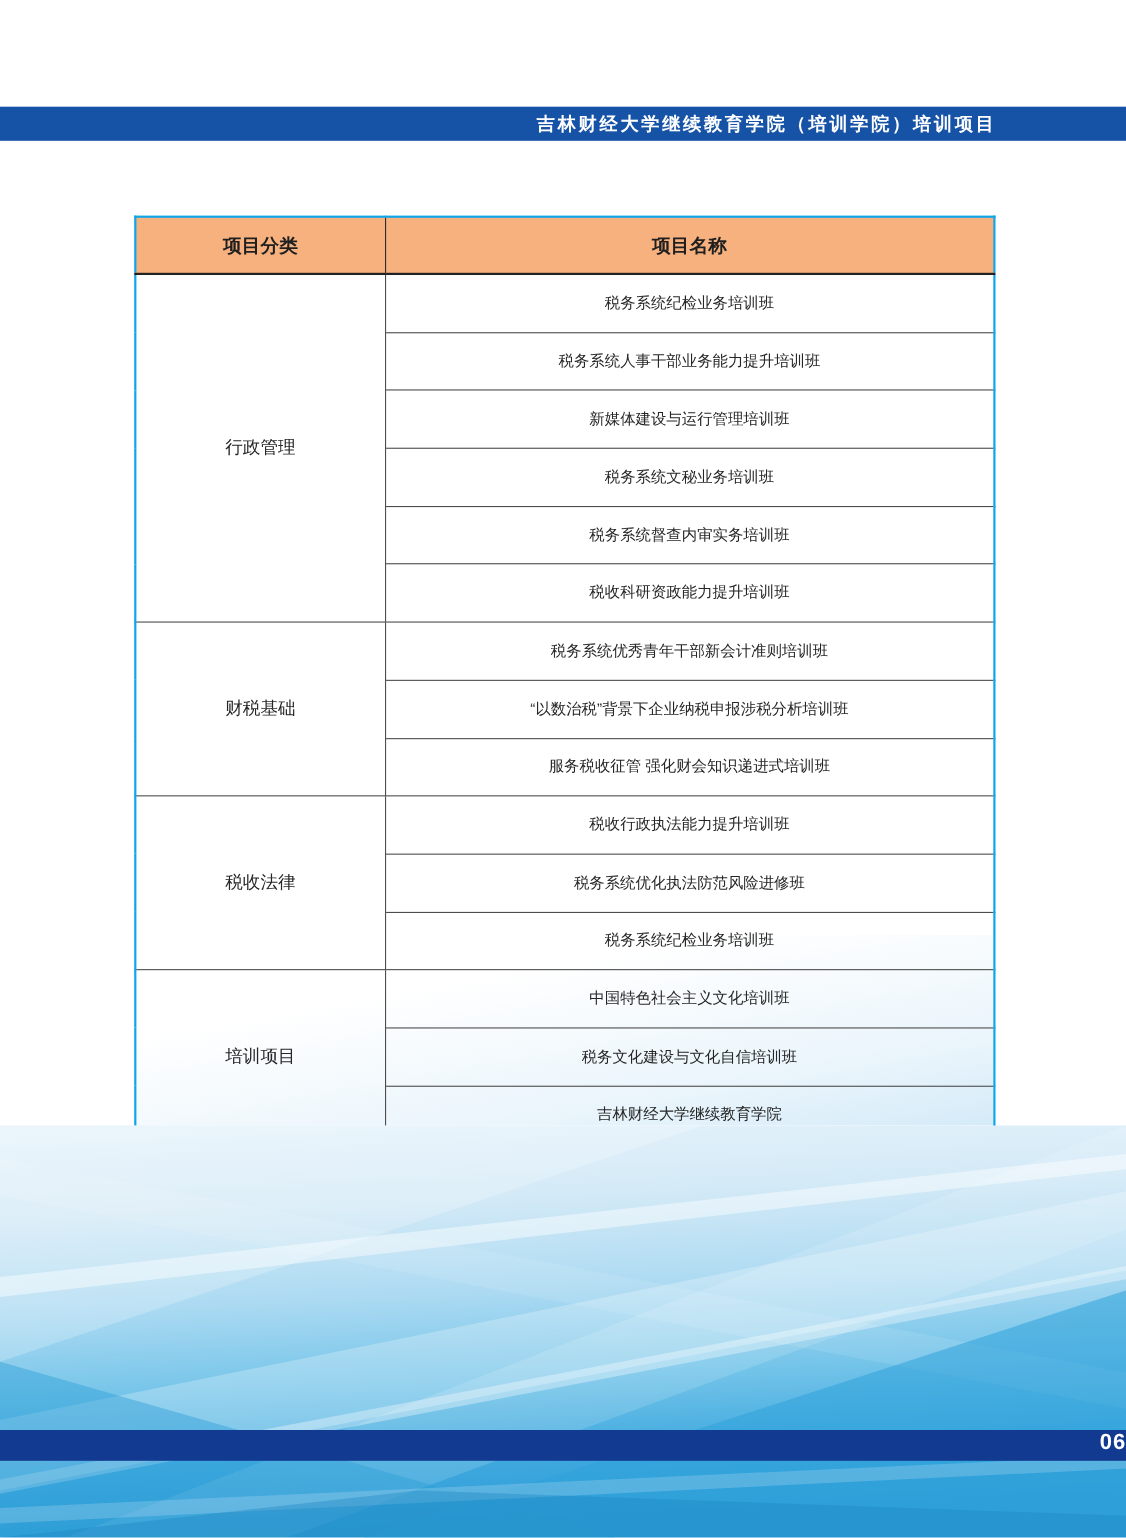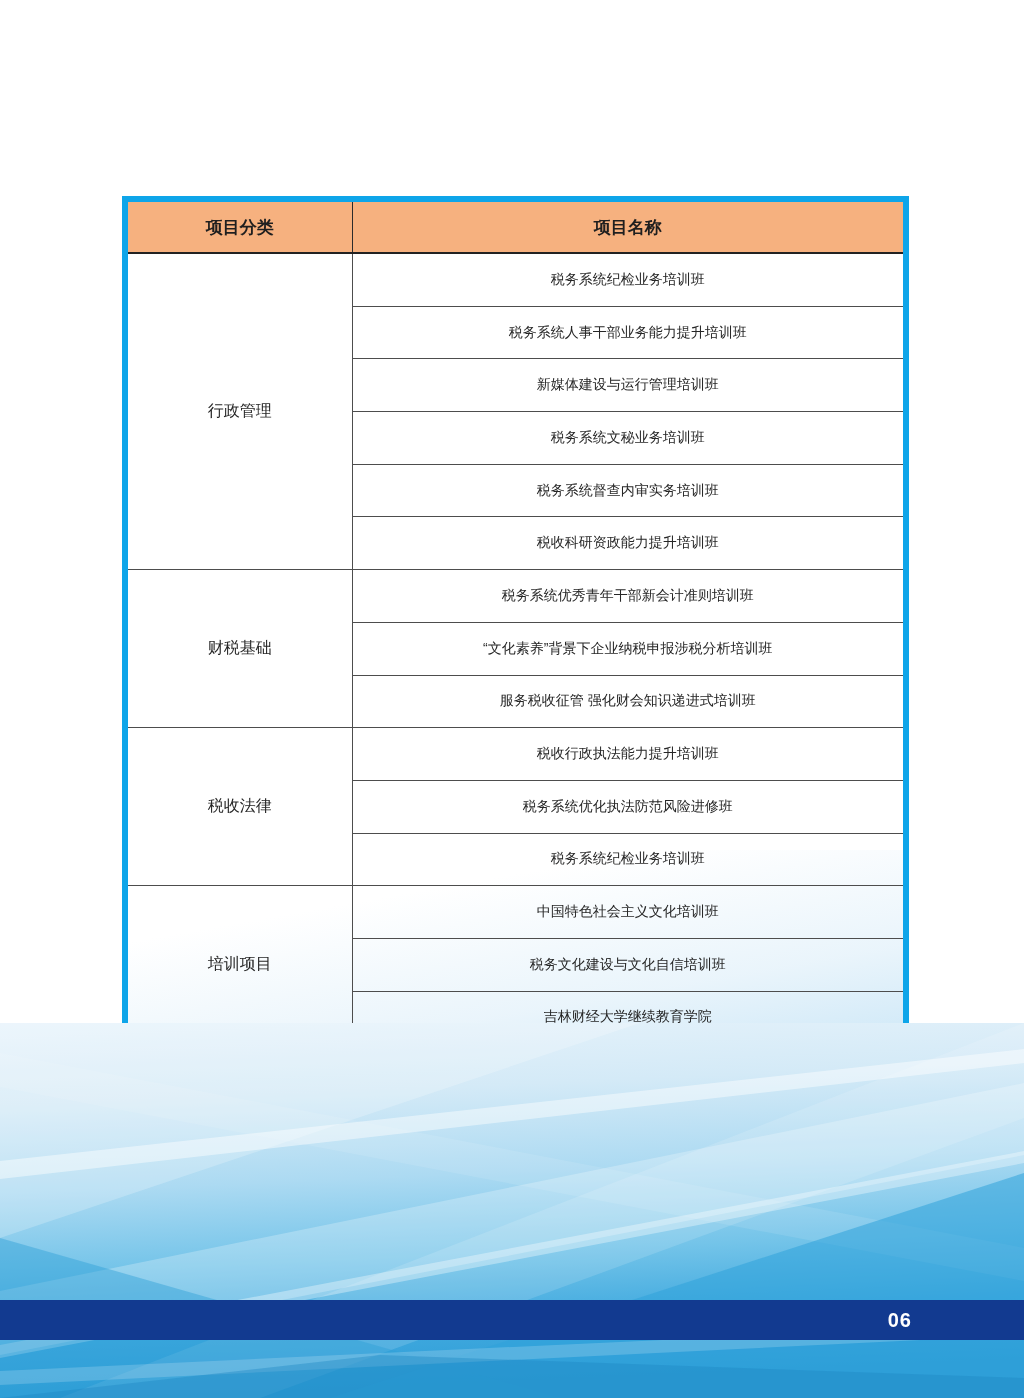--- a/index.html
+++ b/index.html
@@ -48,21 +48,21 @@
   }
 
   
   table.projects{
     position:absolute;
     left:122px; top:196px;
     width:781px;
     border-collapse:collapse;
     table-layout:fixed;
     background:transparent;
-    border:6px solid #0ea5e9;
+    border:2px solid #0ea5e9;
   }
   table.projects col.c1{width:227px;}
   table.projects col.c2{width:554px;}
   table.projects td{
     border:1px solid #4d4d4d;
     text-align:center;
     vertical-align:middle;
     color:#262626;
     font-size:14px;
     height:51.7px;
@@ -86,40 +86,42 @@
   .waves{
     position:absolute;
     left:0; top:1023px;
     width:1024px; height:375px;
   }
 
   
   .footer-bar{
     position:absolute;
     left:0; top:1300px;
-    width:100%; height:40px;
+    width:100%; height:28px;
     background:#123A90;
     display:flex;
-    align-items:center;
+    align-items:flex-start;
     justify-content:flex-end;
     box-sizing:border-box;
-    padding-right:112px;
   }
   .footer-bar .pagenum{
     color:#ffffff;
     font-size:20px;
     font-weight:bold;
     letter-spacing:1px;
   }
 </style>
 </head>
 <body>
 
 <div class="page">
 
+  <div class="header-bar">
+    <span class="title">吉林财经大学继续教育学院（培训学院）培训项目</span>
+  </div>
 
   <div class="table-tint"></div>
 
   <table class="projects">
     <colgroup>
         <col class="c1">
         <col class="c2">
       </colgroup>
     <tbody>
       <tr class="head">
@@ -145,21 +147,21 @@
         </tr>
       <tr>
           <td>税收科研资政能力提升培训班</td>
         </tr>
 
       <tr>
         <td class="cat" rowspan="3">财税基础</td>
         <td>税务系统优秀青年干部新会计准则培训班</td>
       </tr>
       <tr>
-          <td>“文化素养”背景下企业纳税申报涉税分析培训班</td>
+          <td>“以数治税”背景下企业纳税申报涉税分析培训班</td>
         </tr>
       <tr>
           <td>服务税收征管 强化财会知识递进式培训班</td>
         </tr>
 
       <tr>
         <td class="cat" rowspan="3">税收法律</td>
         <td>税收行政执法能力提升培训班</td>
       </tr>
       <tr>

